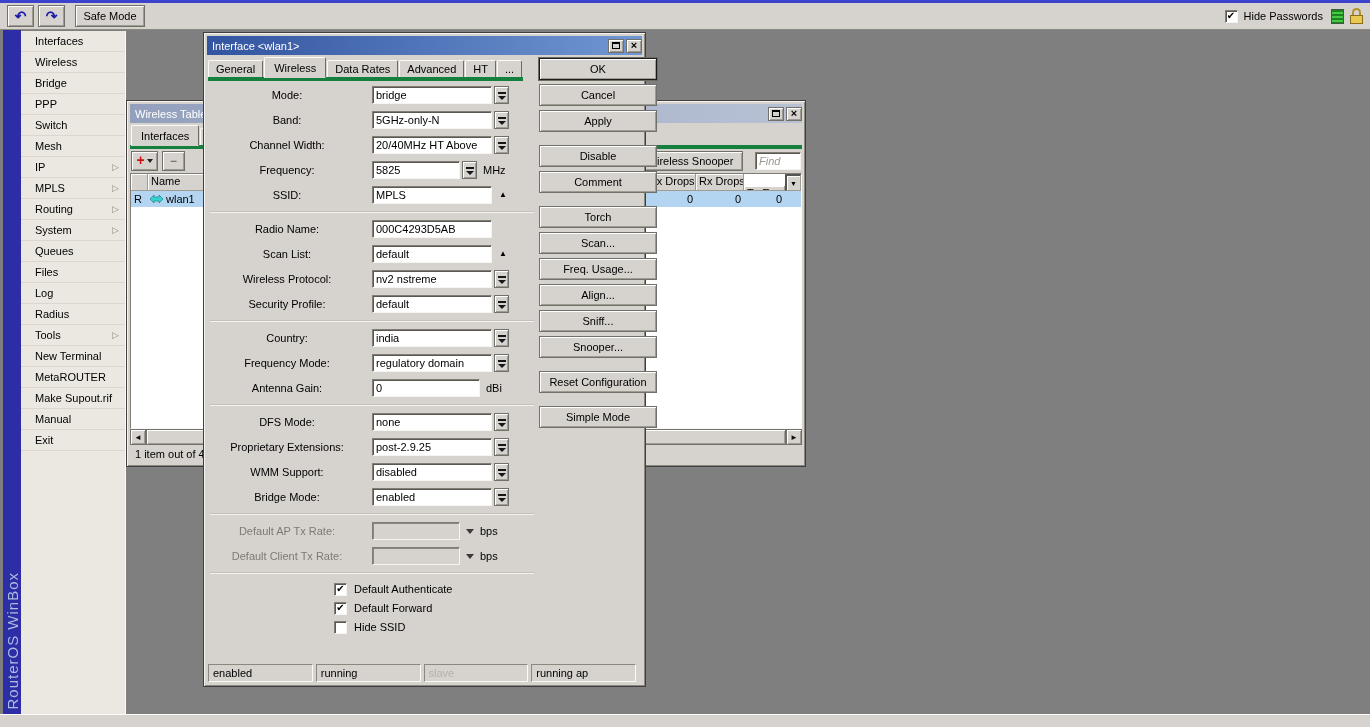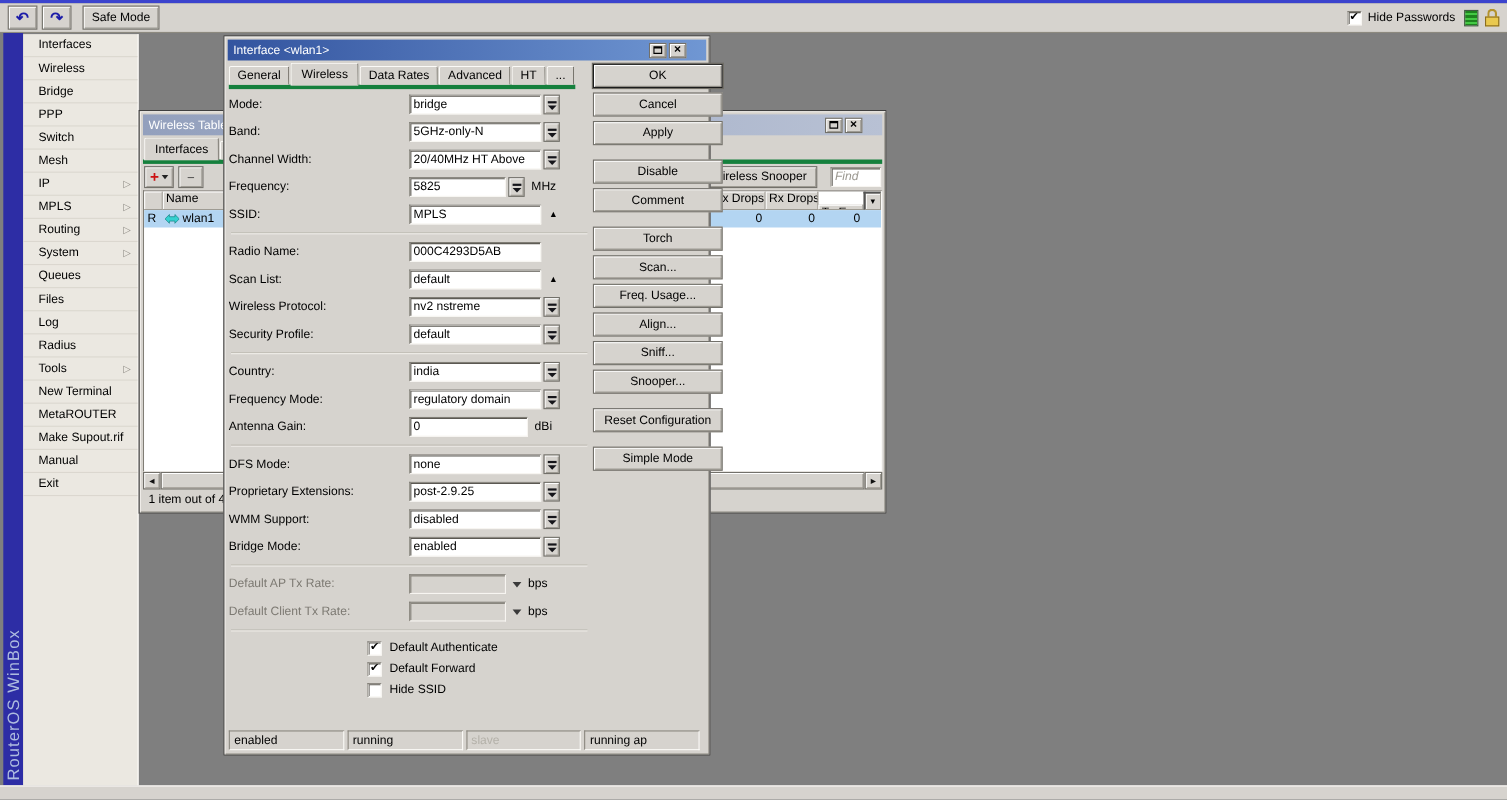--- a/index.html
+++ b/index.html
@@ -52,21 +52,21 @@
   .mi .lbl { flex:1; }
   .arr { color:#8f8c85; font-size:9px; }
 
   .workspace { position:absolute; left:127px; top:31px; right:0; bottom:13px; background:#7f7f7f; }
   .bottom-strip { position:absolute; left:0; bottom:0; right:0; height:13px; background:#d6d3ce;
                   border-top:1px solid #fdfcf9; }
 
   
   .win { position:absolute; background:#d6d3ce; border:1px solid #3f3f3f; padding:3px;
          box-shadow:inset 1px 1px 0 #f5f3ef, inset -1px -1px 0 #8a877f; }
-  .titlebar { height:19px; display:flex; align-items:center; padding:0 18px 0 5px; color:#fff; flex:none; }
+  .titlebar { height:19px; display:flex; align-items:center; padding:0 0 0 5px; color:#fff; flex:none; }
   .active-tb { background:linear-gradient(90deg,#33549f,#7097d3); }
   .inactive-tb { background:linear-gradient(90deg,#93a0bd,#b8c1d4); }
   .tbtext { flex:1; white-space:nowrap; overflow:hidden; }
   .tbtn { width:16px; height:14px; margin-left:2px; padding:0;
           display:flex; align-items:center; justify-content:center; }
   .maxglyph { width:8px; height:7px; border:1px solid #000; border-top-width:2px; }
   .xglyph { font-size:11px; font-weight:bold; line-height:1; margin-top:-1px; }
 
   .tabs { display:flex; align-items:flex-end; border-bottom:4px solid #15803d; }
   .tab { padding:2px 7px 2px; background:#d6d3ce; border:1px solid;
@@ -113,21 +113,21 @@
           font-size:8px; color:#111; }
   .sthumb { flex:1; background:#d6d3ce; border:1px solid #72706a;
             box-shadow:inset 1px 1px 0 #fff, inset -1px -1px 0 #9e9b93; }
   .wstatus { flex:none; height:18px; padding:3px 0 0 5px; }
 
   
   .dlg { left:203px; top:32px; width:443px; height:655px; z-index:2; }
   .dtabs { position:absolute; left:4px; top:24px; z-index:3; }
   .form { position:absolute; left:4px; top:53px; width:332px; }
   .frow { display:flex; align-items:center; height:18px; margin-bottom:7px; }
-  .flabel { width:164px; flex:none; text-align:left; padding-right:6px; white-space:nowrap; }
+  .flabel { width:164px; flex:none; text-align:center; padding-right:6px; white-space:nowrap; }
   .flabel.dim { color:#7d7a73; }
   .fin { height:18px; padding:0 3px; }
   .w120 { width:120px; } .w88 { width:88px; } .w108 { width:108px; }
   .fin.dis { background:#d6d3ce; box-shadow:inset 1px 1px 0 #8a877f; }
   .ddbtn { width:15px; height:18px; margin-left:2px; padding:0;
            display:flex; align-items:center; justify-content:center; }
   .ddg { width:8px; height:9px; position:relative; border-top:2px solid #15151a; margin-top:3px; }
   .ddg::after { content:""; position:absolute; left:0; top:2px; width:0; height:0;
                 border-left:4px solid transparent; border-right:4px solid transparent;
                 border-top:4px solid #15151a; }

